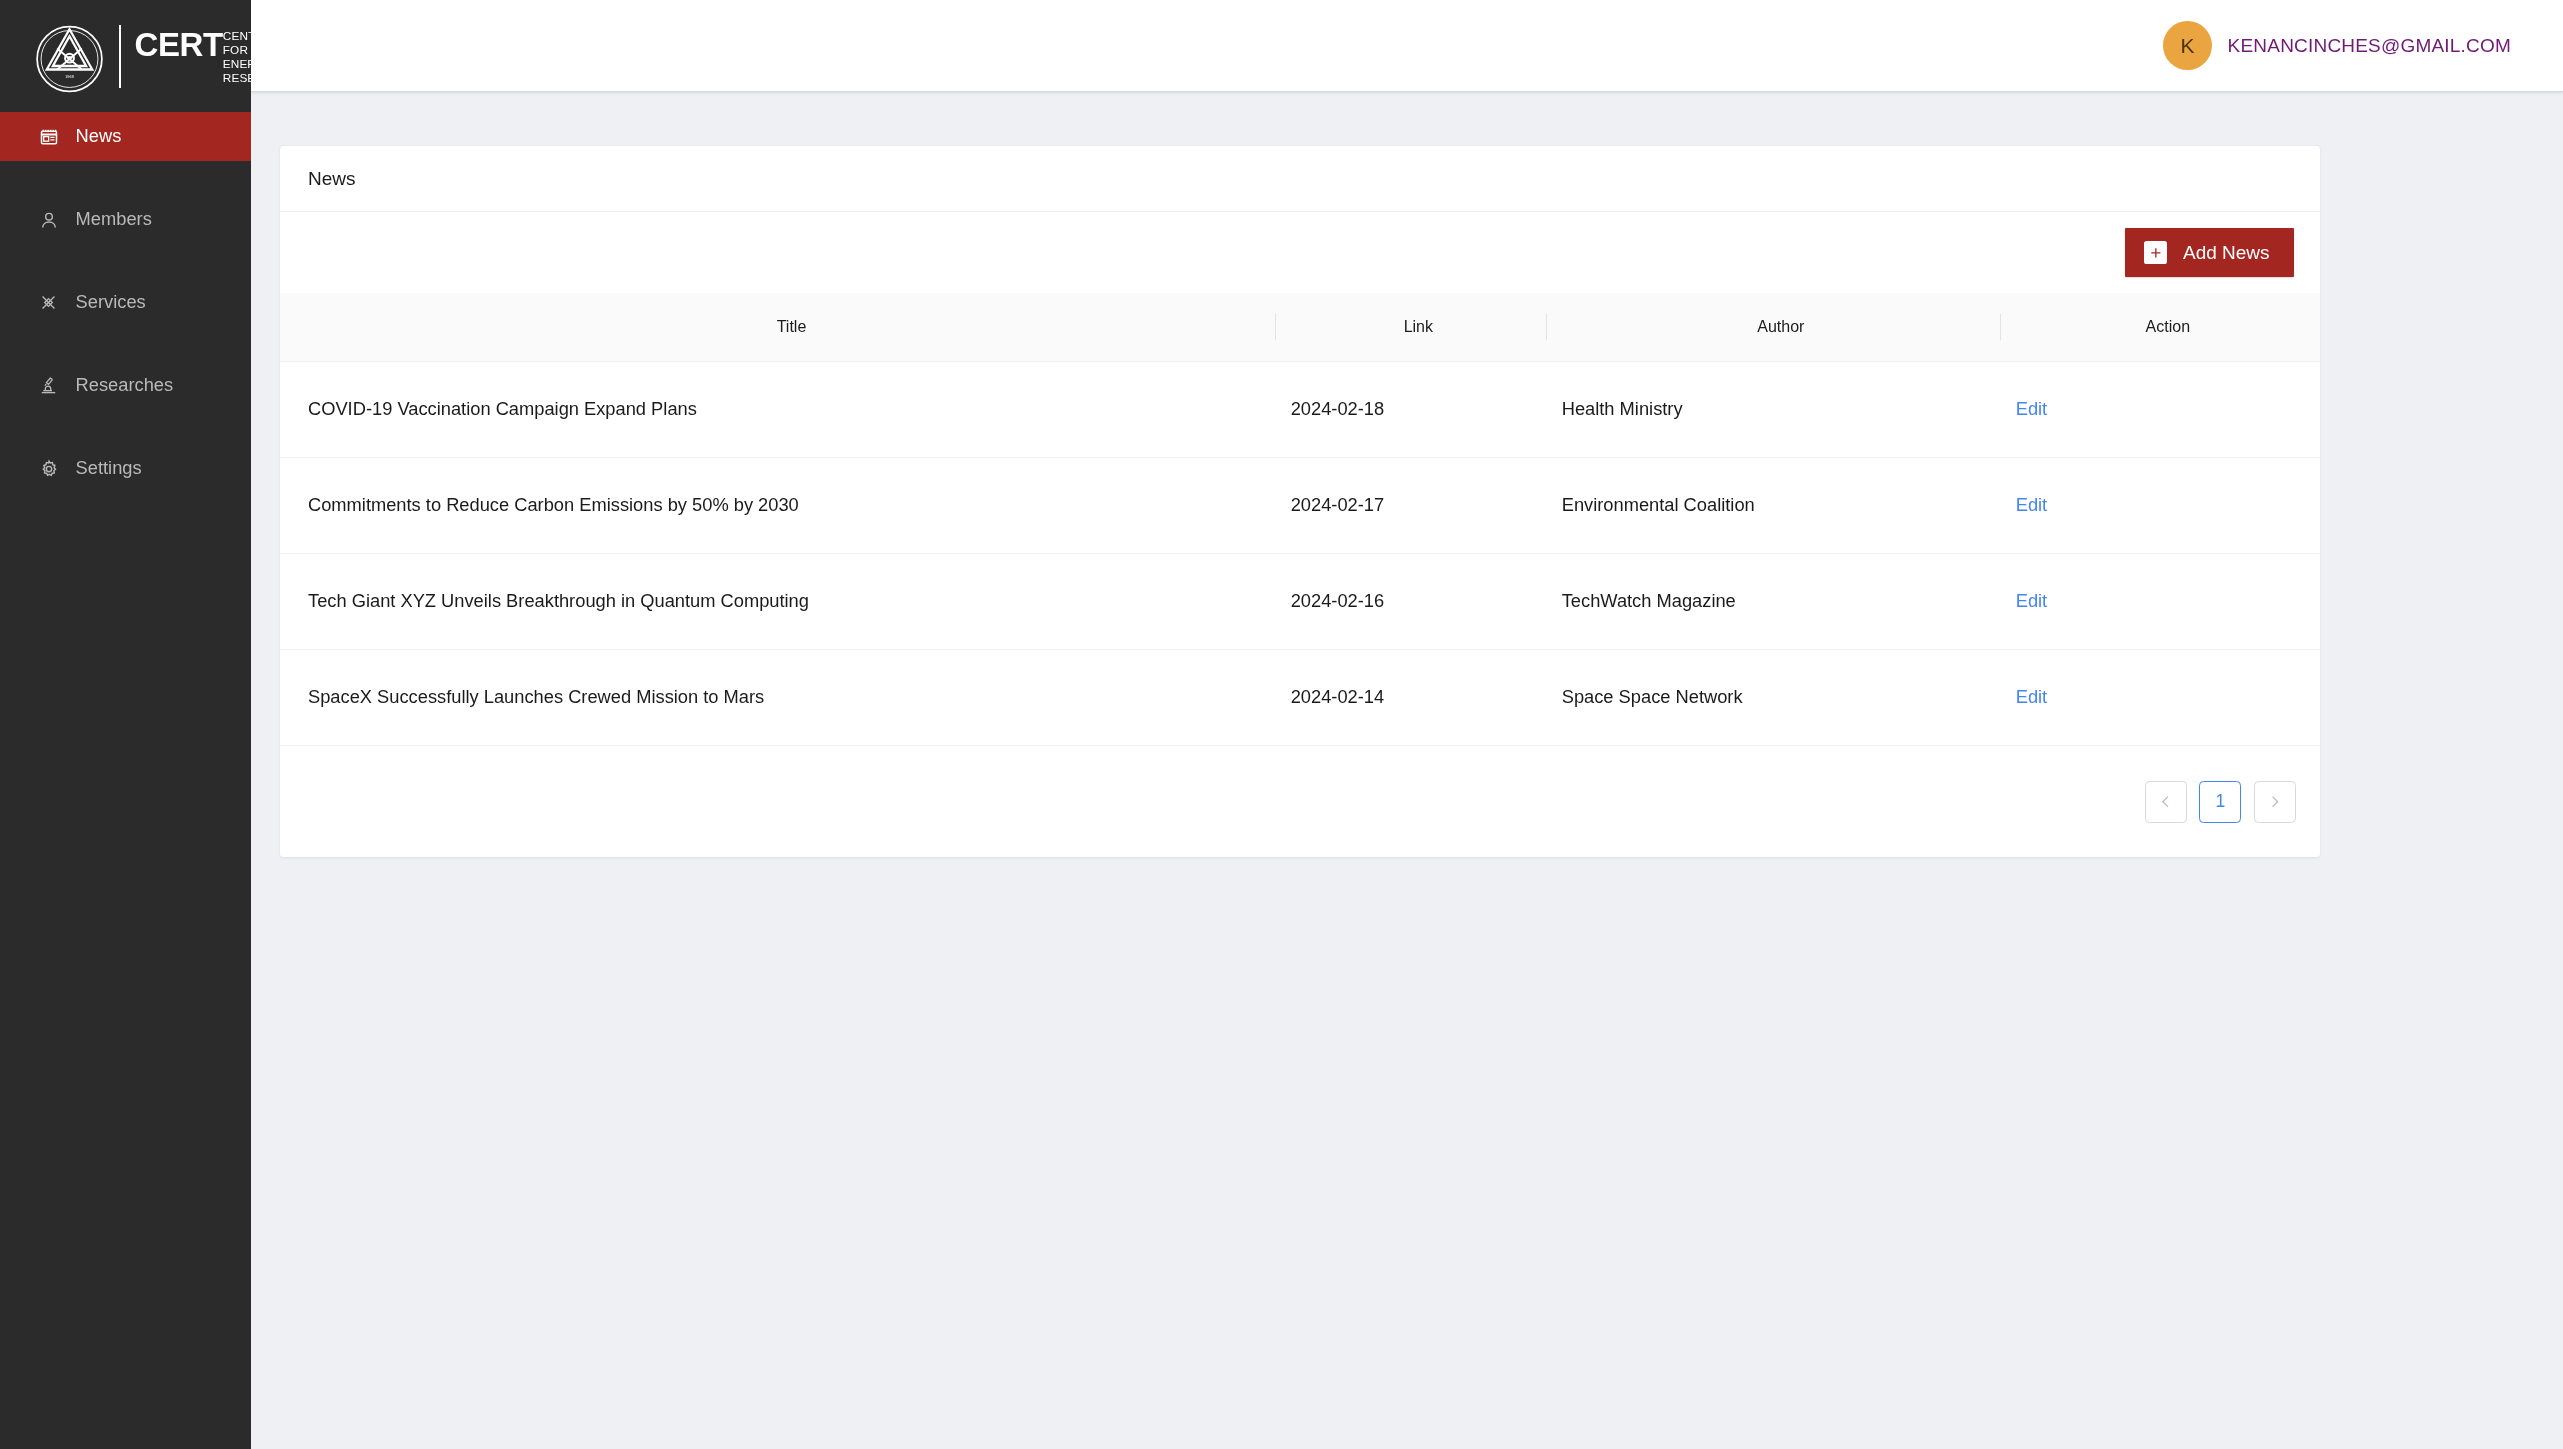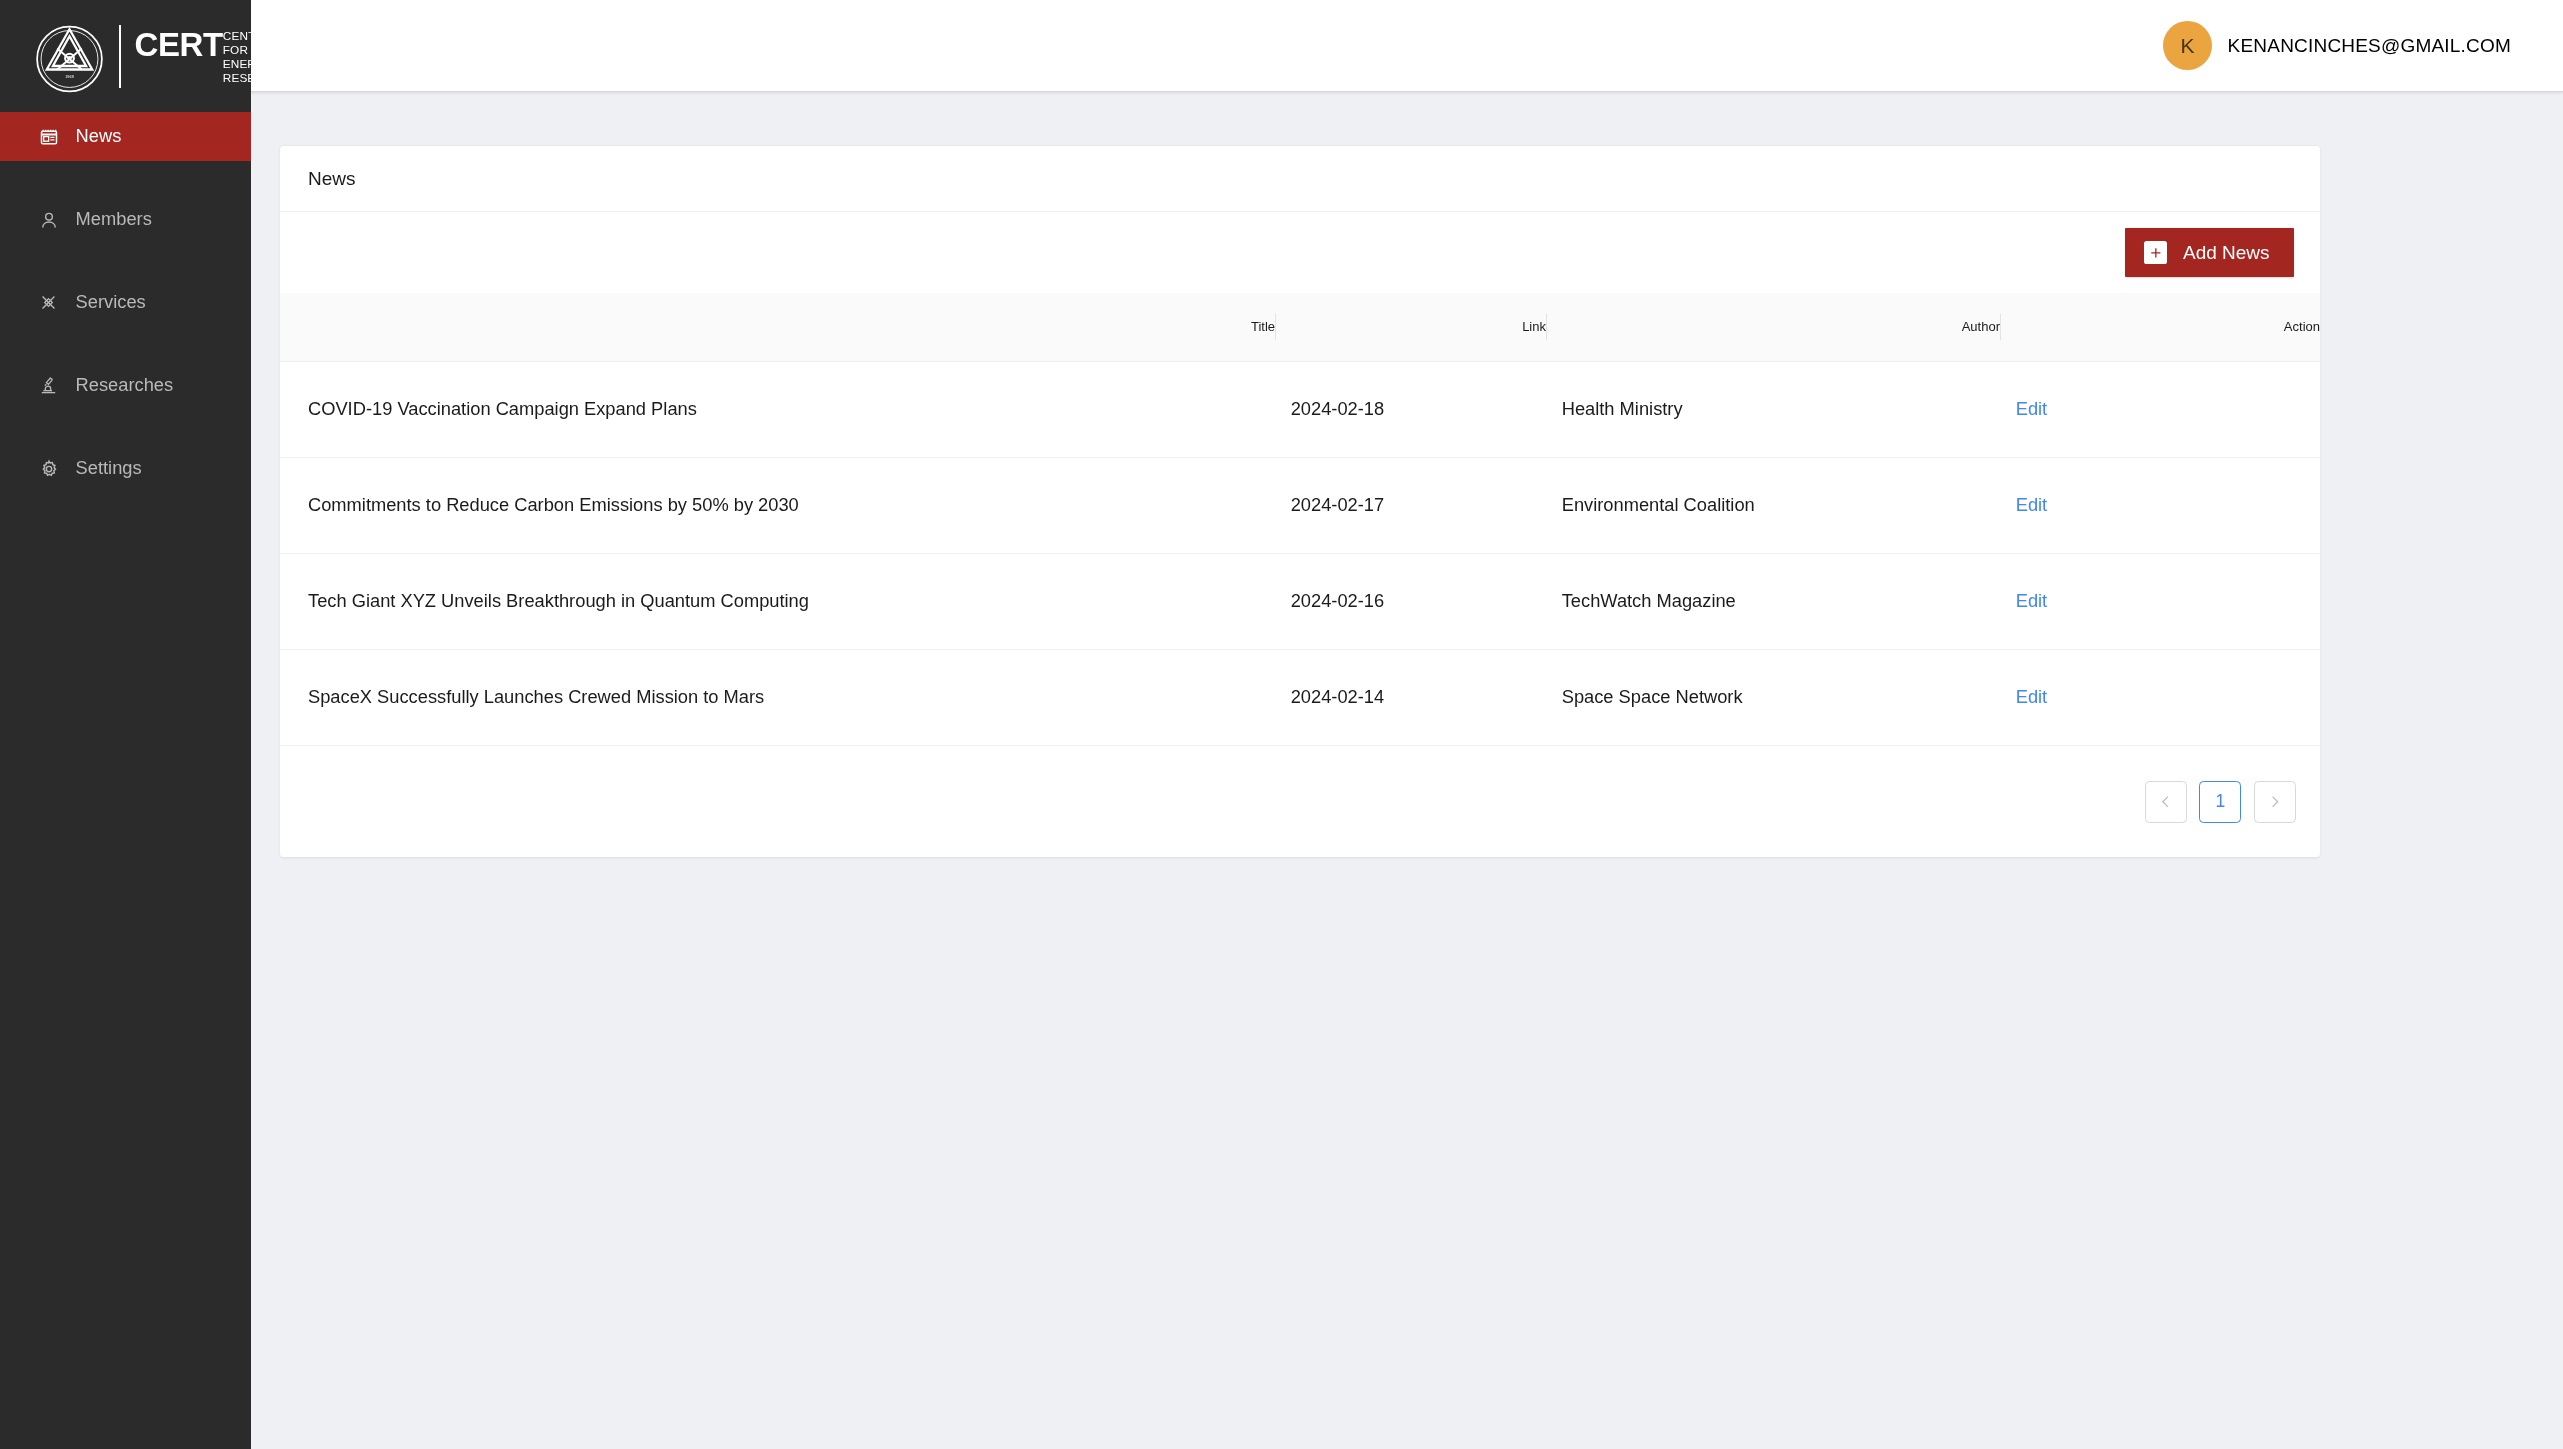--- a/index.html
+++ b/index.html
@@ -101,21 +101,21 @@
   }
   .user-chip { display: flex; align-items: center; gap: 15.7px; cursor: pointer; }
   .avatar {
     width: 49px; height: 49px; border-radius: 50%;
     background: #eaa541;
     color: #4a3412;
     display: flex; align-items: center; justify-content: center;
     font-size: 21px;
     flex: none;
   }
-  .user-email { font-size: 19px; color: #000000; letter-spacing: 0.2px; }
+  .user-email { font-size: 19px; color: #701a75; letter-spacing: 0.2px; }
 
   .content { padding: 54px 24.4px 0 29px; }
 
   .card {
     background: #ffffff;
     border-radius: 3.5px;
     width: 2040px;
     box-shadow: 0 0.9px 2.6px rgba(0,0,0,0.08);
     overflow: hidden;
   }
@@ -155,23 +155,23 @@
     background: #ffffff;
     border-radius: 2.6px;
     display: inline-flex; align-items: center; justify-content: center;
     flex: none;
   }
   .btn-add-icon svg { display: block; }
 
   table { border-collapse: collapse; width: 100%; table-layout: fixed; }
   thead tr { background: #fafafa; height: 68px; }
   thead th {
-    text-align: right;
+    text-align: center;
     font-weight: 400;
-    font-size: 13px;
+    font-size: 16px;
     color: #1b1b1b;
     padding: 0 0 0 15.7px;
     vertical-align: middle;
     position: relative;
   }
   thead th.sep::before {
     content: "";
     position: absolute;
     left: 0; top: 50%;
     transform: translateY(-50%);

